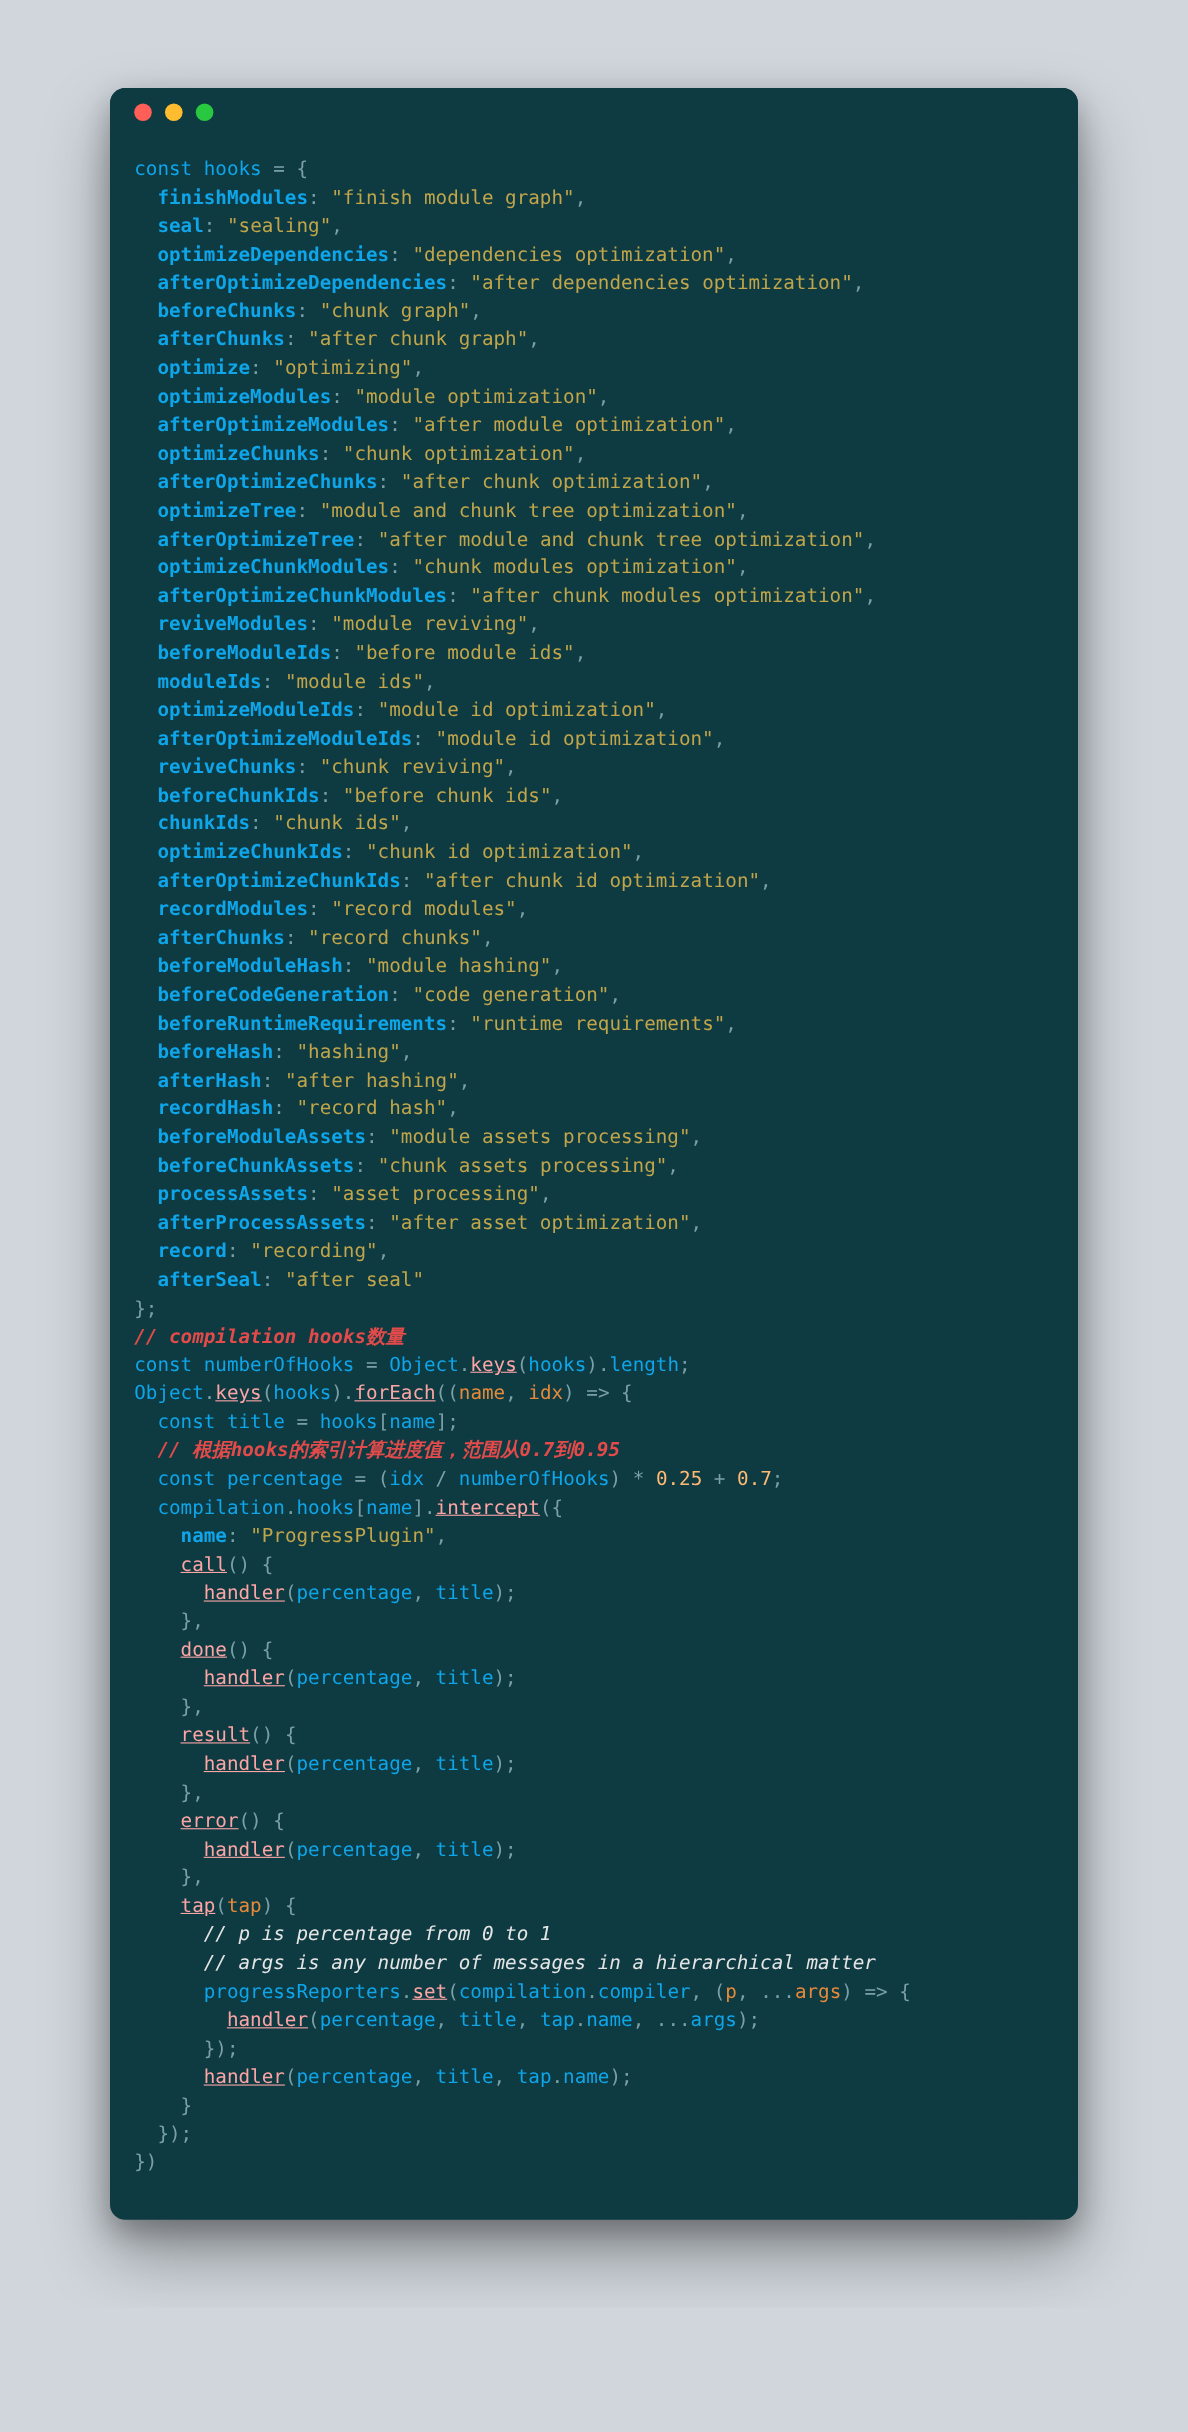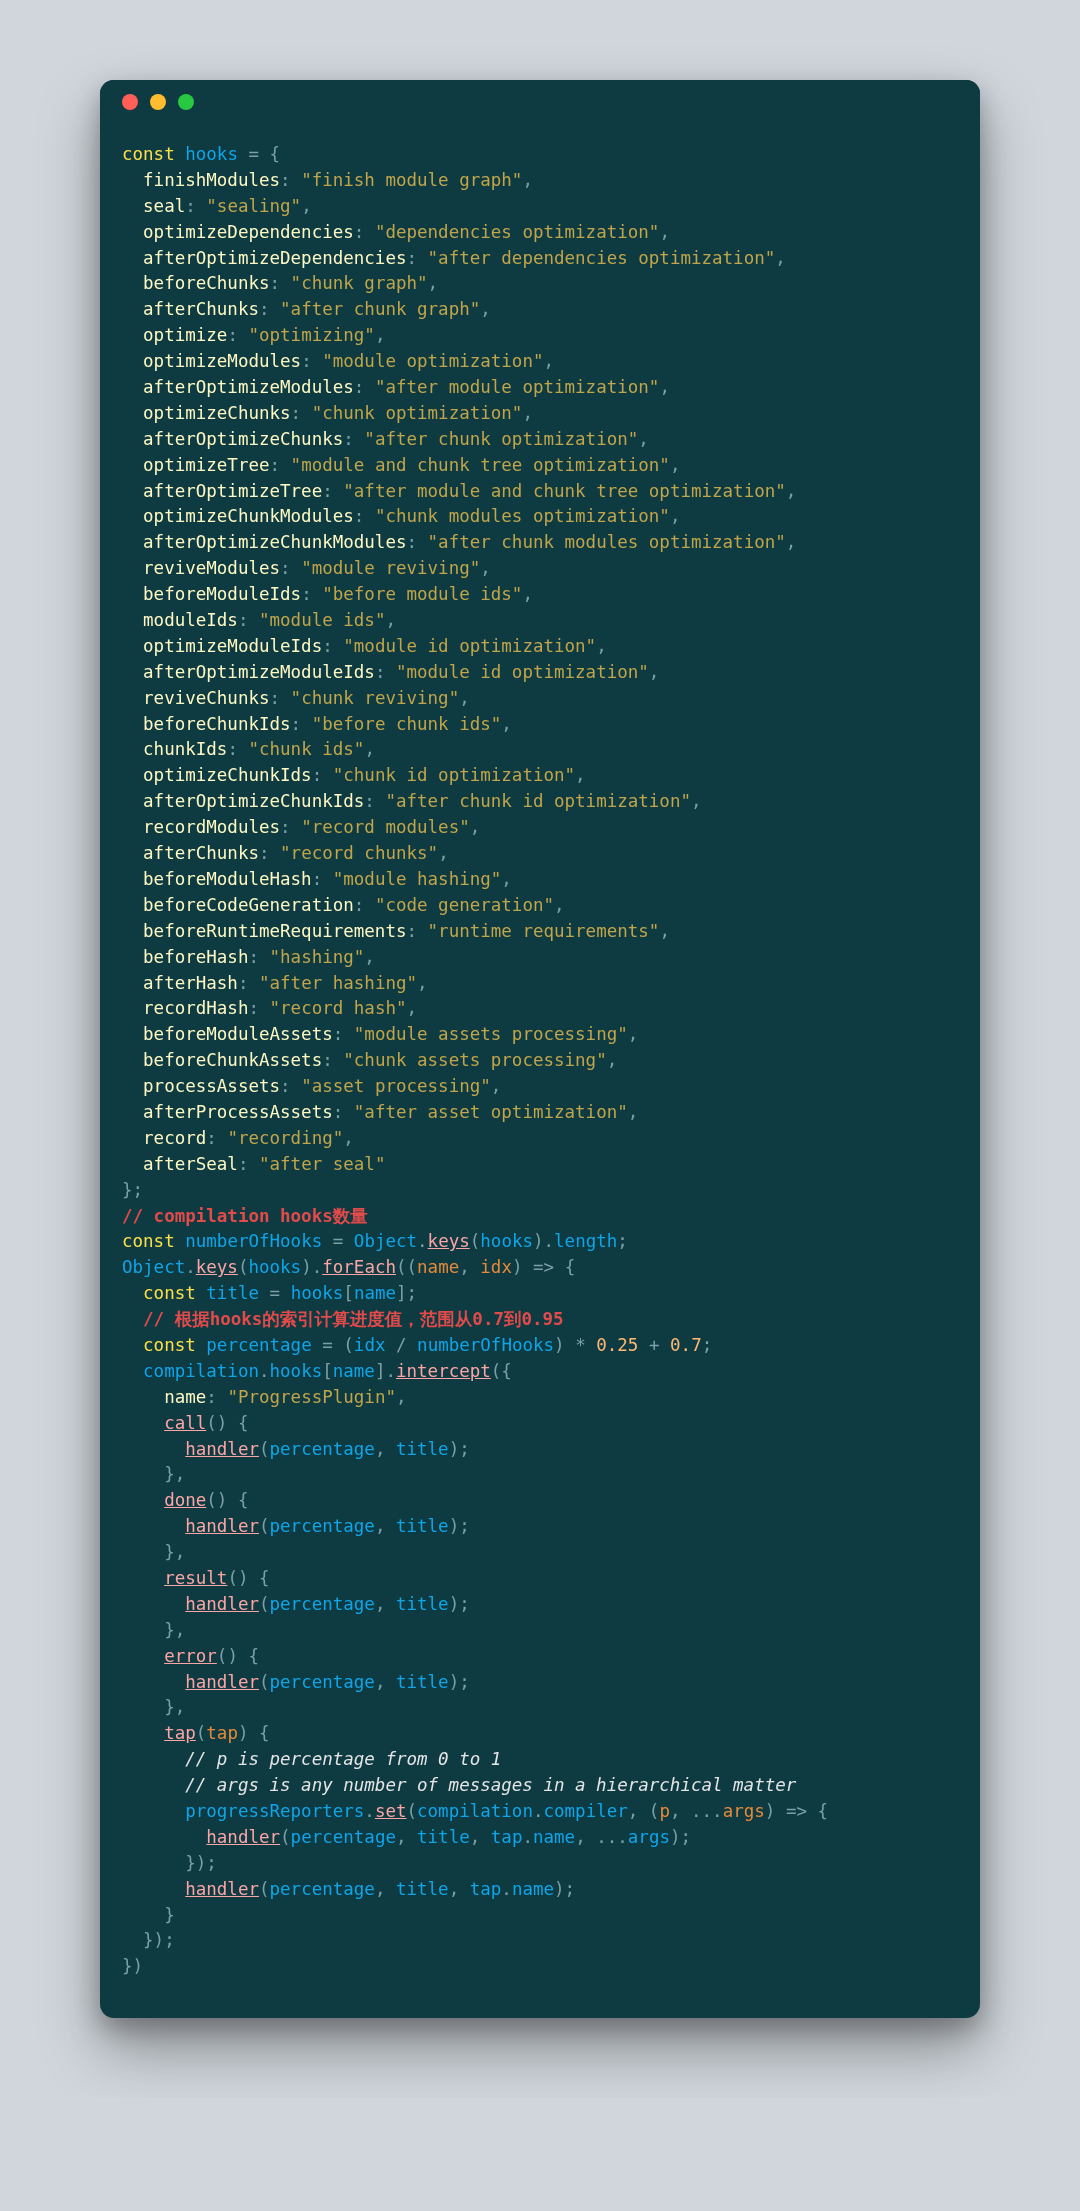--- a/index.html
+++ b/index.html
@@ -34,27 +34,27 @@
   .dot-close { background: #ff5f57; }
   .dot-min   { background: #febc2e; }
   .dot-max   { background: #28c840; }
   .code {
     padding: 18px 22px 38px 22px;
     font-size: 17.5px;
     line-height: 1.48;
     white-space: pre;
     color: #bfcdd4;
   }
-  .kw    { color: #fde047; }
-  .prop  { color: #fef9c3; }
+  .kw    { color: #0ea5e9; }
+  .prop  { color: #0ea5e9; font-weight: bold; }
   .str   { color: #c0a54a; }
   .punc  { color: #7aa0a6; }
   .ident { color: #0ea5e9; }
   .num   { color: #fdba74; }
-  .cmt-r { color: #e34b4b; font-weight: 600; }
+  .cmt-r { color: #e34b4b; font-style: italic; font-weight: 600; }
   .cmt-g { color: #e5e5e5; font-style: italic; }
   .fn    { color: #fca5a5; text-decoration: underline; }
   .param { color: #e58a3a; }
 </style>
 </head>
 <body>
 
 <div class="window">
   <div class="title-bar">
     <div class="dot dot-close"></div>

